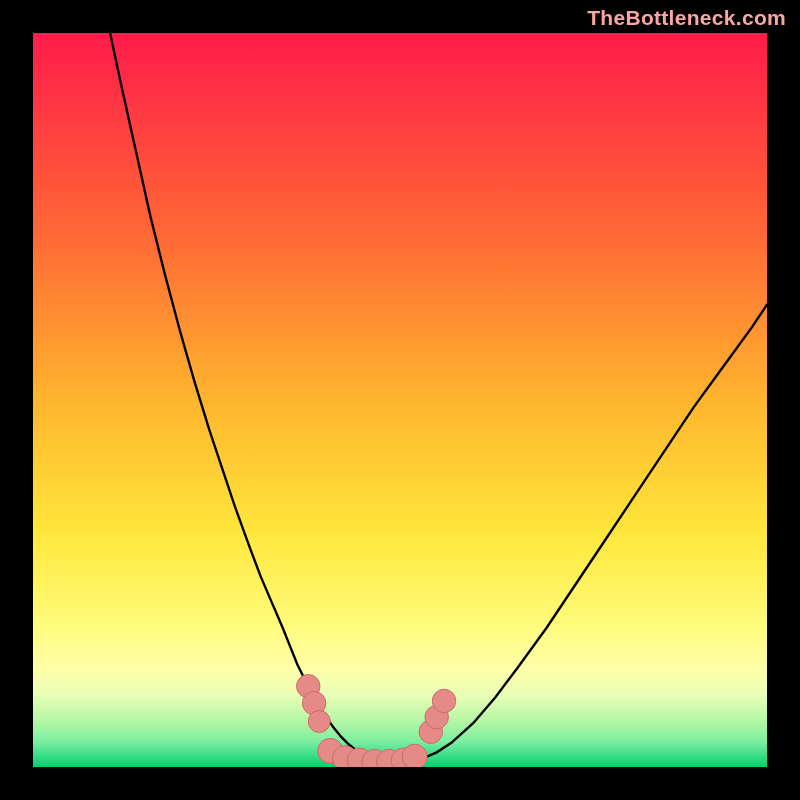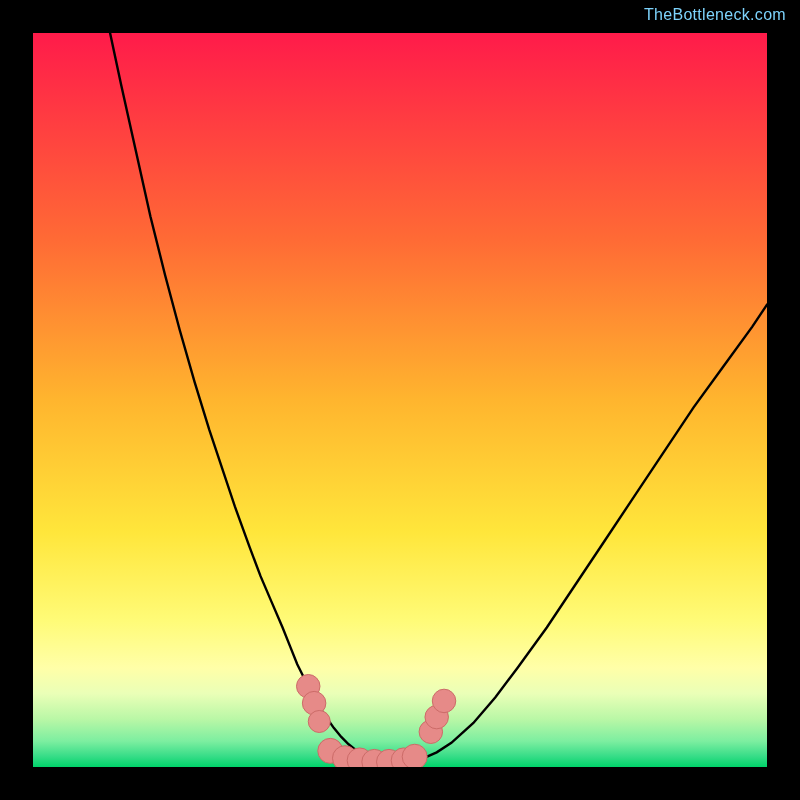--- a/index.html
+++ b/index.html
@@ -25,24 +25,24 @@
     left: 33px;
     width: 734px;
     height: 734px;
     
     overflow: hidden;
   }
   .watermark {
     position: absolute;
     top: 6px;
     right: 14px;
-    color: #7dd3fc;
-    font-size: 16px;
+    color: #fca5a5;
+    font-size: 21px;
     letter-spacing: 0.3px;
-    font-weight: 400;
+    font-weight: 700;
   }
   svg {
     display: block;
   }
 </style>
 </head>
 <body>
 
 <div class="frame">
   <div class="watermark">TheBottleneck.com</div>

